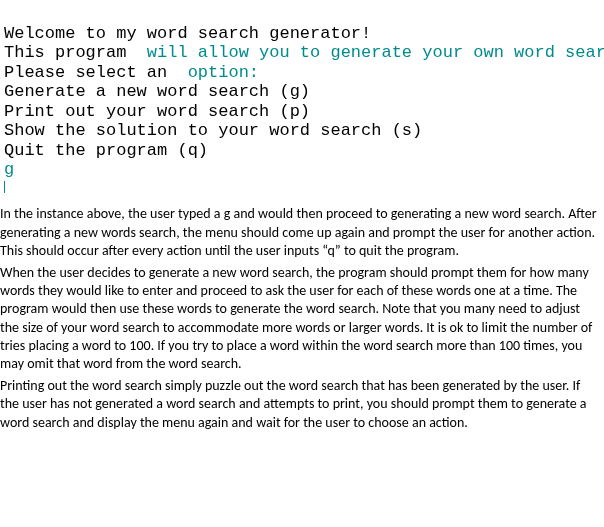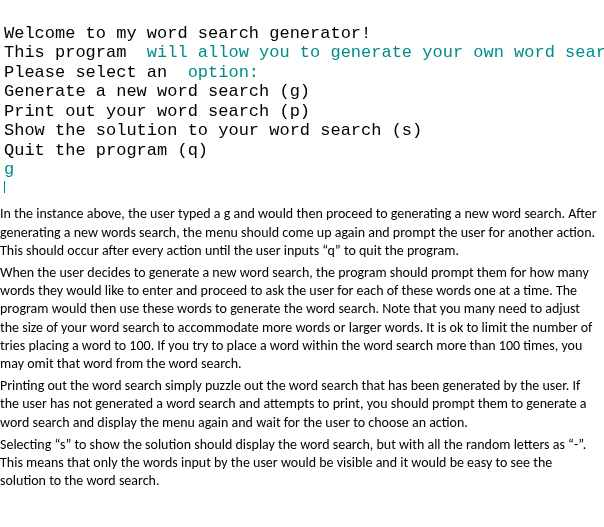--- a/index.html
+++ b/index.html
@@ -57,14 +57,13 @@
 <span>Show the solution to your word search (s)</span>
 <span>Quit the program (q)</span>
 <span class="input">g</span>
 <span class="cursor"></span>
 </div>
 
 <div class="body-text">
   <p>In the instance above, the user typed a g and would then proceed to generating a new word search. After generating a new words search, the menu should come up again and prompt the user for another action. This should occur after every action until the user inputs “q” to quit the program.</p>
   <p>When the user decides to generate a new word search, the program should prompt them for how many words they would like to enter and proceed to ask the user for each of these words one at a time. The program would then use these words to generate the word search. Note that you many need to adjust the size of your word search to accommodate more words or larger words. It is ok to limit the number of tries placing a word to 100. If you try to place a word within the word search more than 100 times, you may omit that word from the word search.</p>
   <p>Printing out the word search simply puzzle out the word search that has been generated by the user. If the user has not generated a word search and attempts to print, you should prompt them to generate a word search and display the menu again and wait for the user to choose an action.</p>
-  <p>Selecting “s” to show the solution should display the word search, but with all the random letters as “-”. This means that only the words input by the user would be visible and it would be easy to see the solution to the word search.</p>
 </div>
 
 </body></html>

